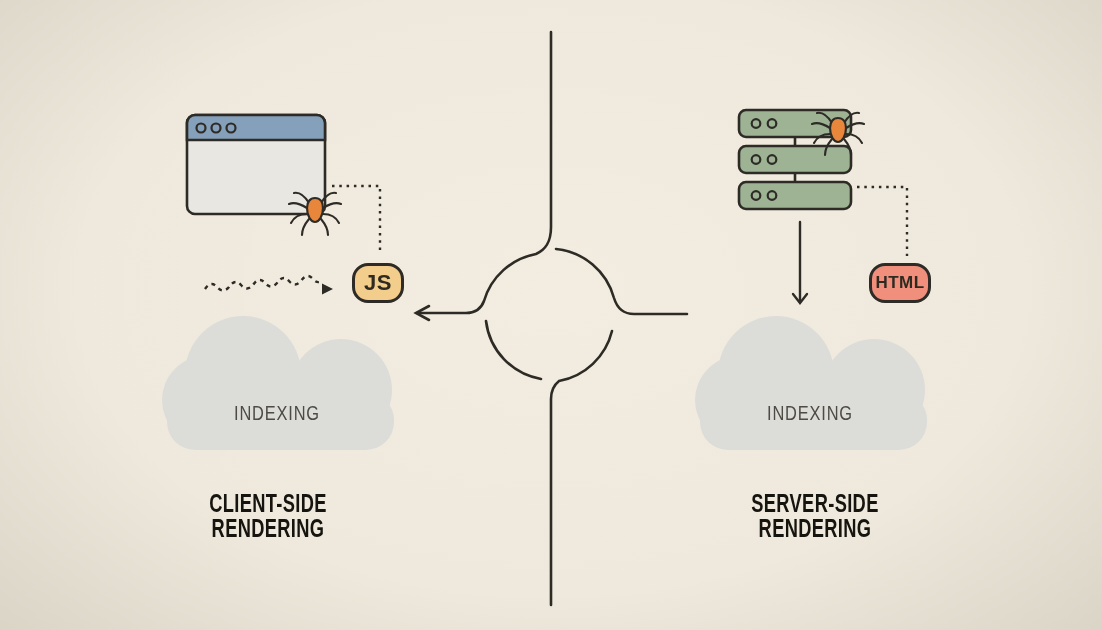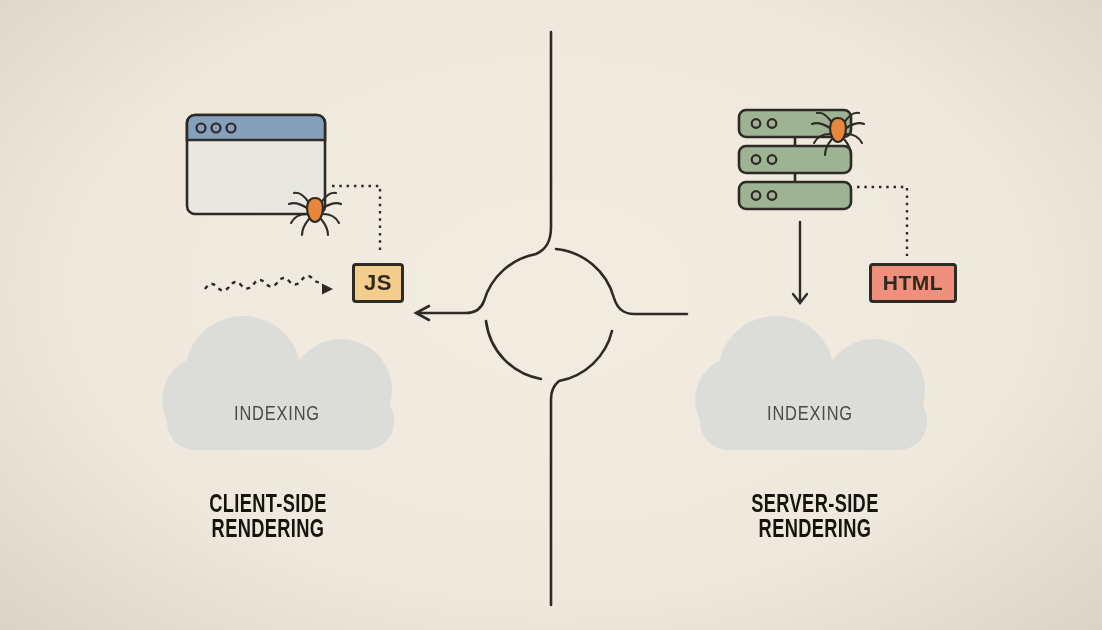--- a/index.html
+++ b/index.html
@@ -4,26 +4,26 @@
 <style>
   html,body{margin:0;padding:0;background:#c9c4b6;}
   .canvas{
     position:relative;width:1102px;height:630px;overflow:hidden;
     background:radial-gradient(ellipse 78% 88% at 50% 46%, #f2ede0 0%, #eee9dc 55%, #dad5c7 88%, #d2cdbe 100%);
     font-family:"Liberation Sans",sans-serif;
   }
   svg.scene{position:absolute;left:0;top:0;}
   .badge{
     position:absolute;display:flex;align-items:center;justify-content:center;
-    border:3px solid #2e2b26;border-radius:4px;
+    border:3px solid #2e2b26;border-radius:16px;
     color:#2e2a20;font-weight:700;font-size:22px;letter-spacing:.5px;
     box-sizing:border-box;
   }
   .badge-js{left:352px;top:263px;width:52px;height:40px;background:#f2cd8c;}
-  .badge-html{left:869px;top:263px;width:88px;height:40px;background:#ef8f7c;font-size:21px;}
+  .badge-html{left:869px;top:263px;width:62px;height:40px;background:#ef8f7c;font-size:17px;}
   .cloud-label{
     position:absolute;width:200px;text-align:center;
     font-size:20px;color:#4e4b44;letter-spacing:1px;
     transform:scaleX(.82);
   }
   .cloud-label-left{left:177px;top:402px;}
   .cloud-label-right{left:710px;top:402px;}
   .title{
     position:absolute;width:260px;text-align:center;
     font-size:25px;font-weight:700;line-height:24.5px;color:#16140f;

